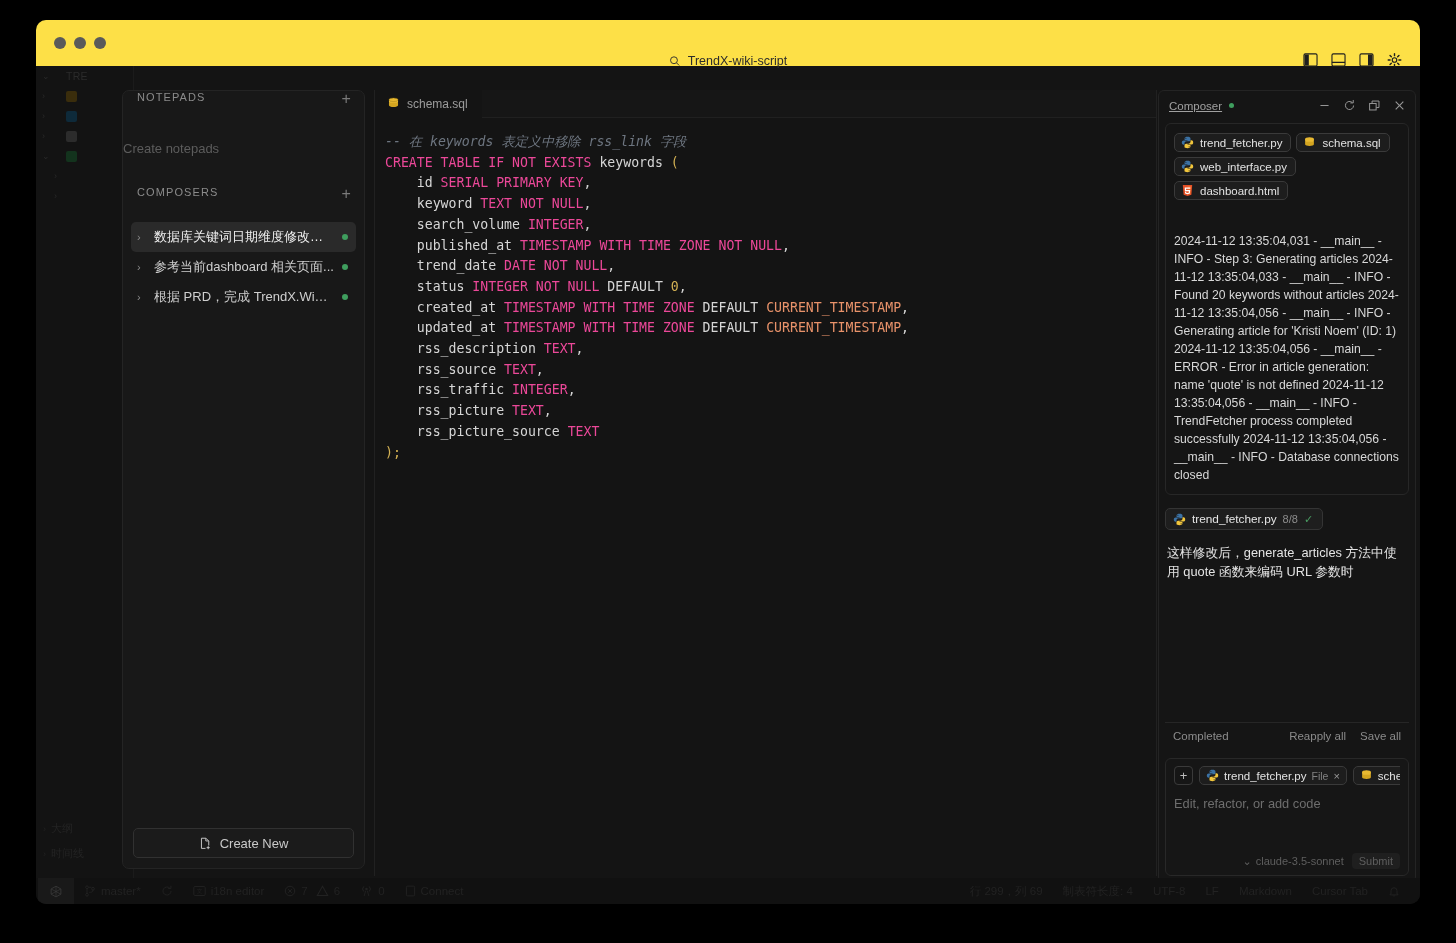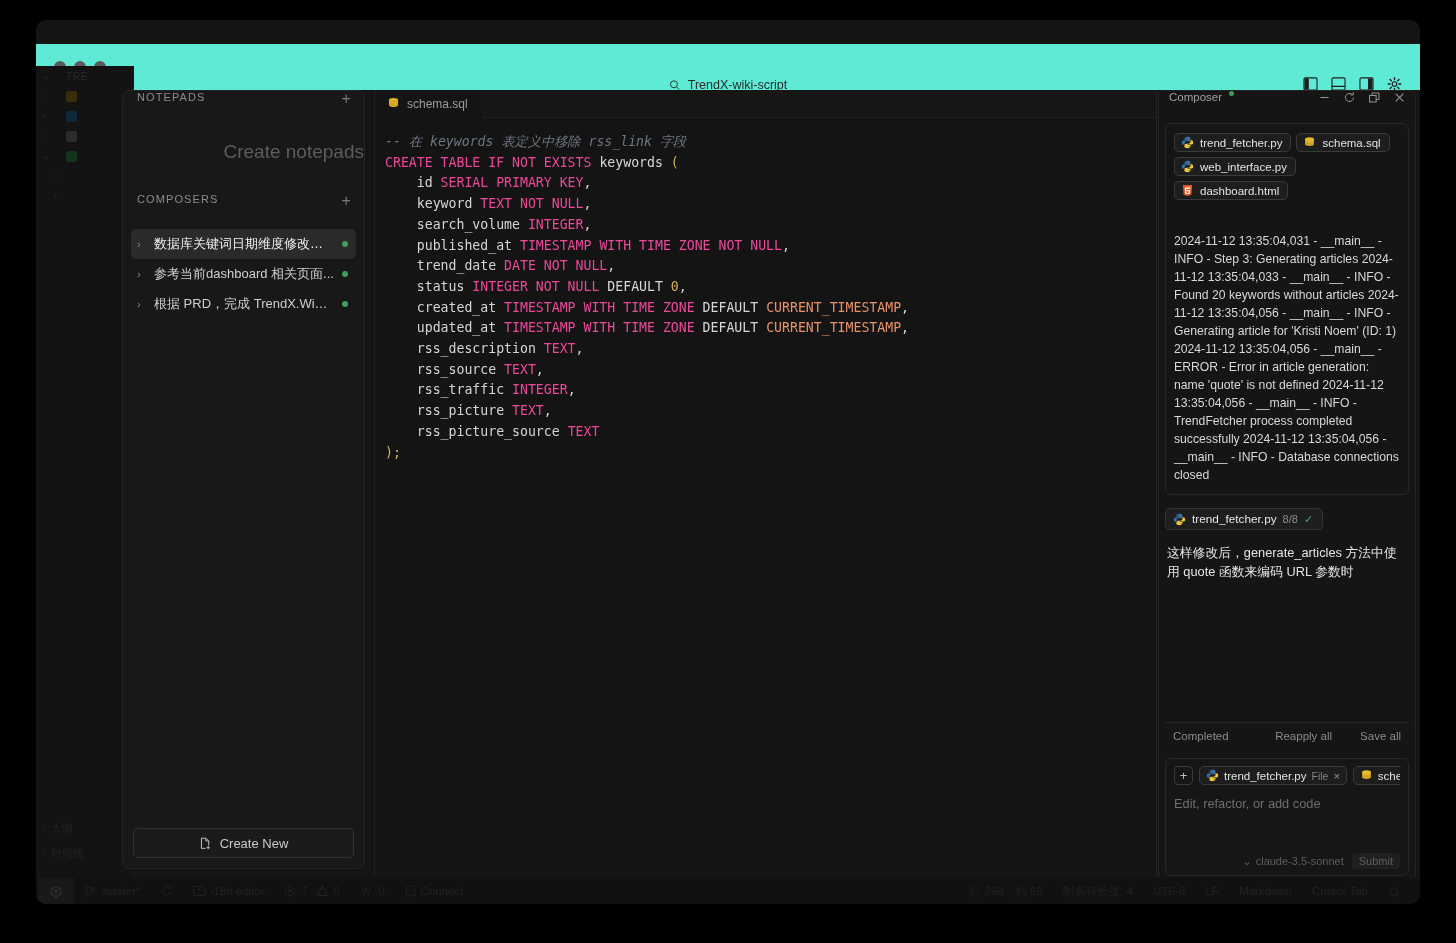--- a/index.html
+++ b/index.html
@@ -13,22 +13,21 @@
   
   #app-window {
     position: absolute; left: 36px; top: 20px;
     width: 1384px; height: 884px;
     background: #141414;
     border-radius: 10px;
     overflow: hidden;
   }
   #titlebar {
     position: absolute; left: 0; top: 0; width: 100%; height: 46px;
-    background: #5eead4;
-    margin-top: 24px;
+    background: #fde047;
   }
   .traffic { position: absolute; top: 17px; width: 12px; height: 12px; border-radius: 50%; background: #5a5a5a; }
   .traffic.red { left: 18px; }
   .traffic.yellow { left: 38px; }
   .traffic.green { left: 58px; }
 
   #title-center {
     position: absolute; left: 50%; top: 34px; transform: translateX(-50%);
     display: flex; align-items: center; gap: 7px;
     color: #2c2c2c; font-size: 12.5px; white-space: nowrap;
@@ -88,21 +87,21 @@
   .panel-section-head {
     display: flex; align-items: flex-start; height: 34px;
     padding: 0 12px 0 14px;
     color: #8b8b8b; font-size: 11px; letter-spacing: 1.1px;
   }
   .panel-section-head .plus {
     margin-left: auto; color: #7a7a7a; font-size: 16px; line-height: 1;
     font-weight: 300;
   }
   #create-notepads-hint {
-    text-align: right; color: #5c5c5c; font-size: 19px; padding: 16px 0 30px;
+    text-align: left; color: #5c5c5c; font-size: 13px; padding: 16px 0 30px;
   }
   #composers-list { padding: 2px 8px 0; }
   .composer-row {
     display: flex; align-items: center; gap: 8px;
     height: 30px; padding: 0 8px 0 6px; border-radius: 5px;
     color: #cfcfcf; font-size: 13px;
   }
   .composer-row.active { background: #2a2a2a; color: #f0f0f0; }
   .composer-row .chev { color: #8a8a8a; font-size: 11px; width: 9px; flex: 0 0 9px; }
   .composer-row .ctitle {
@@ -161,22 +160,22 @@
 
   
   #composer-panel {
     position: absolute; left: 1122px; top: 70px; width: 258px; height: 793px;
     background: #151515;
     border: 1px solid #242424;
     border-radius: 6px;
     overflow: hidden;
   }
   #composer-head {
-    height: 29px; display: flex; align-items: flex-start; padding: 0 9px 0 10px;
-    color: #a0a0a0; font-size: 11.5px;
+    height: 29px; display: flex; align-items: center; padding: 0 9px 0 10px;
+    color: #a0a0a0; font-size: 11.5px; text-decoration: underline;
   }
   #composer-head .live-dot { width: 5px; height: 5px; border-radius: 50%; background: #3f9e5e; margin-left: 7px; }
   #composer-head .hactions { margin-left: auto; display: flex; align-items: center; gap: 12px; color: #9a9a9a; }
 
   #composer-scroll {
     position: absolute; left: 6px; right: 6px; top: 32px; bottom: 0;
     overflow: hidden;
   }
 
   #msg-card {
@@ -218,21 +217,21 @@
   .diff-pill .check { color: #4a9e63; font-size: 11px; }
 
   #apply-bar {
     position: absolute; left: 6px; right: 6px; bottom: 134px;
     height: 26px; display: flex; align-items: center;
     border-top: 1px solid #262626;
     padding: 0 8px;
     color: #8b8b8b; font-size: 11.5px;
     background: #151515;
   }
-  #apply-bar .acts { margin-left: auto; display: flex; gap: 28px; }
+  #apply-bar .acts { margin-left: auto; display: flex; gap: 14px; }
 
   #prompt-box {
     position: absolute; left: 6px; right: 6px; bottom: 6px; height: 118px;
     border: 1px solid #282828; border-radius: 6px;
     background: #161616;
     padding: 7px 8px 6px;
   }
   #prompt-ctx { display: flex; align-items: center; gap: 6px; overflow: hidden; }
   #add-ctx-btn {
     width: 19px; height: 19px; border: 1px solid #3a3a3a; border-radius: 4px;

